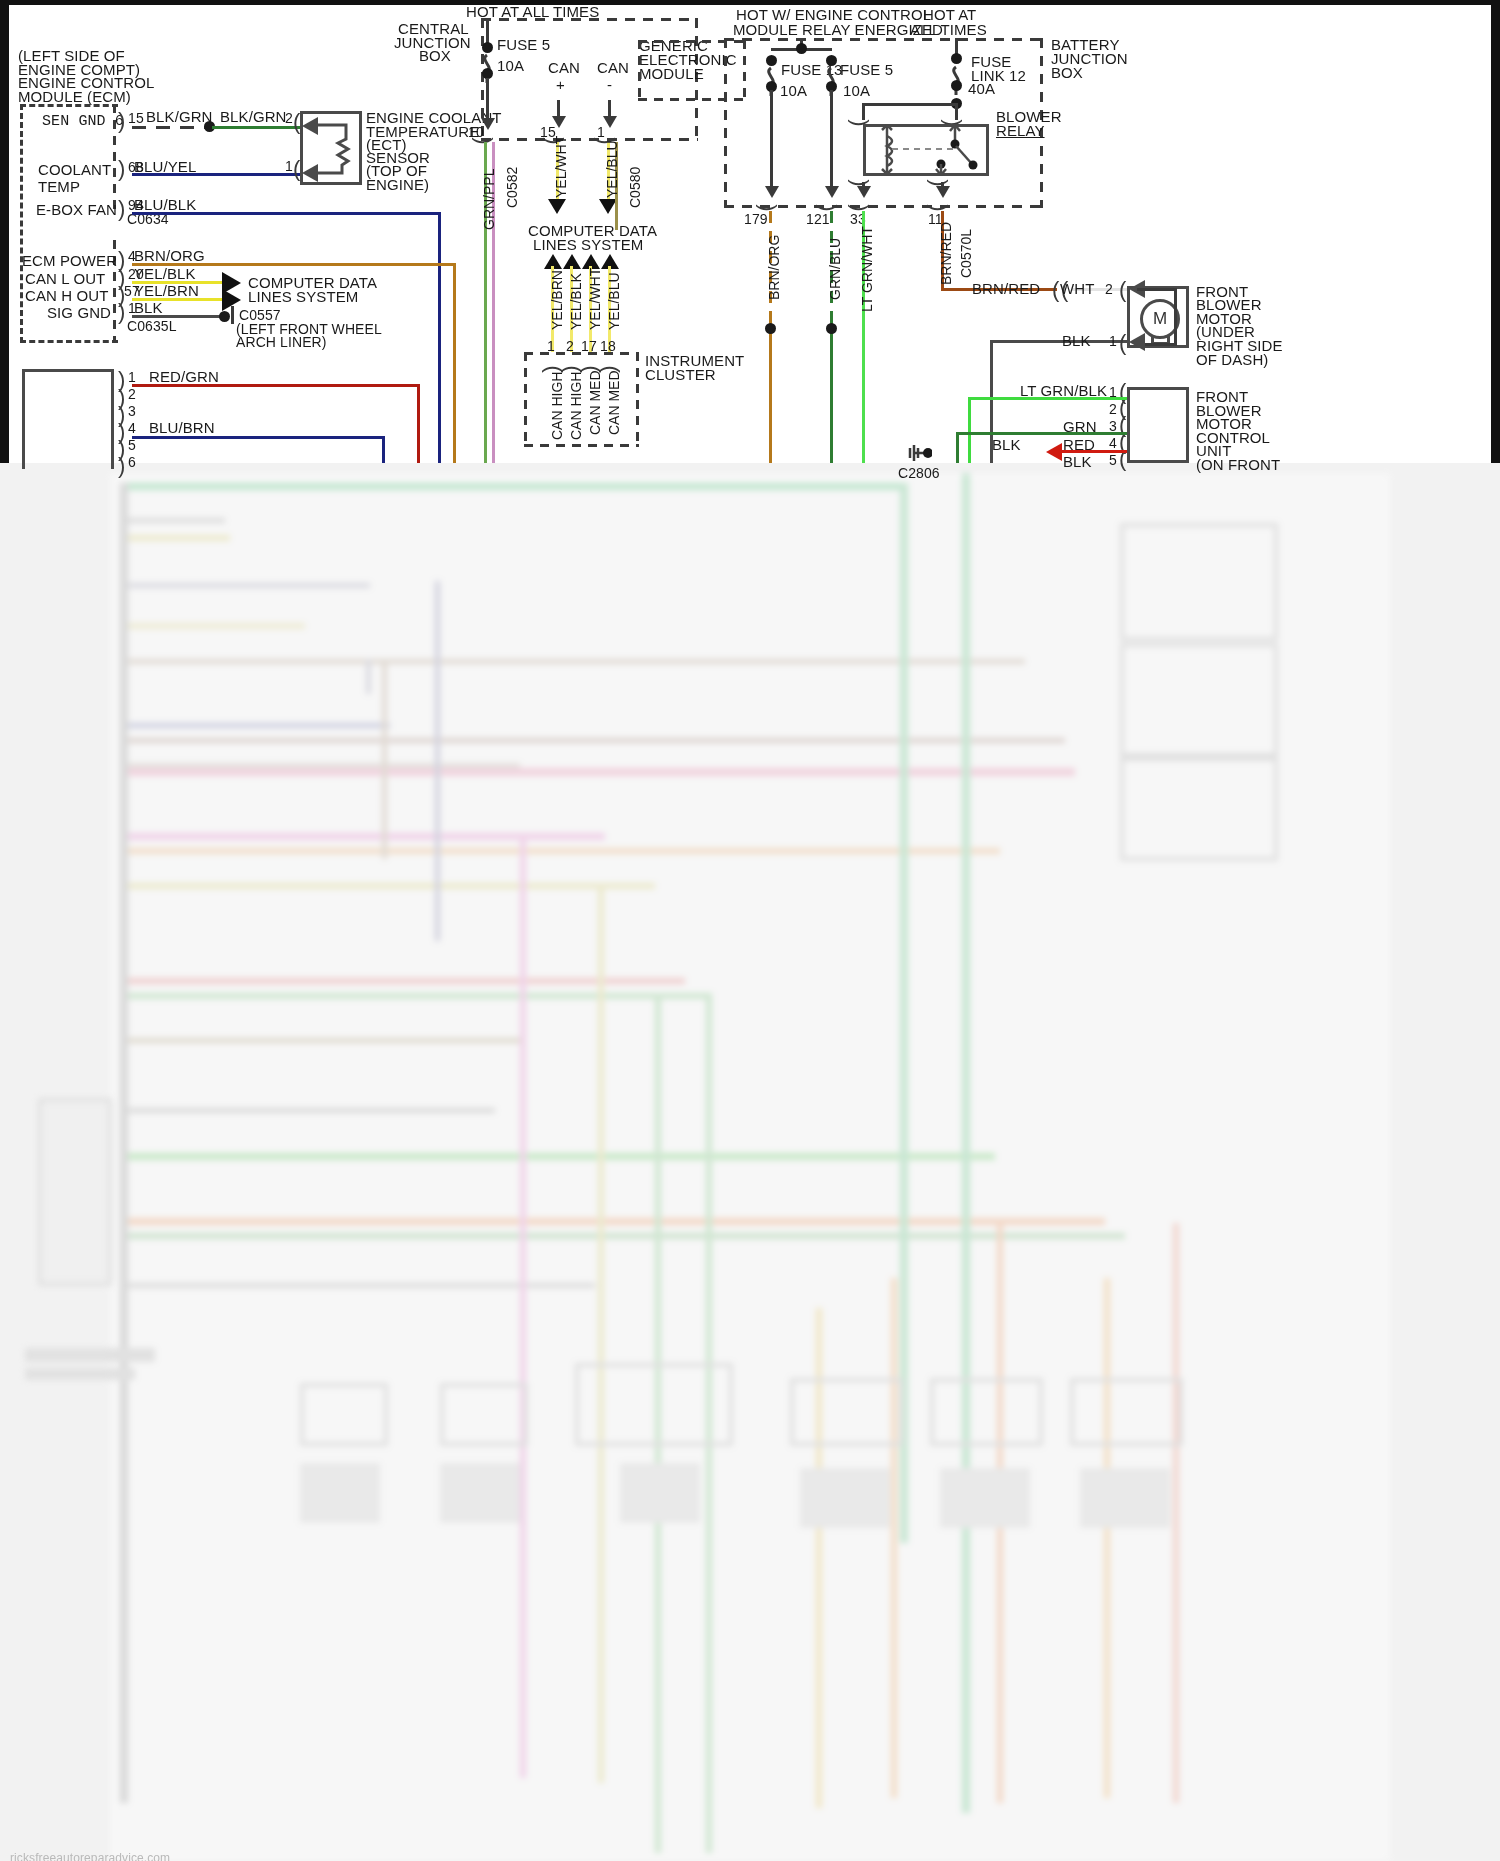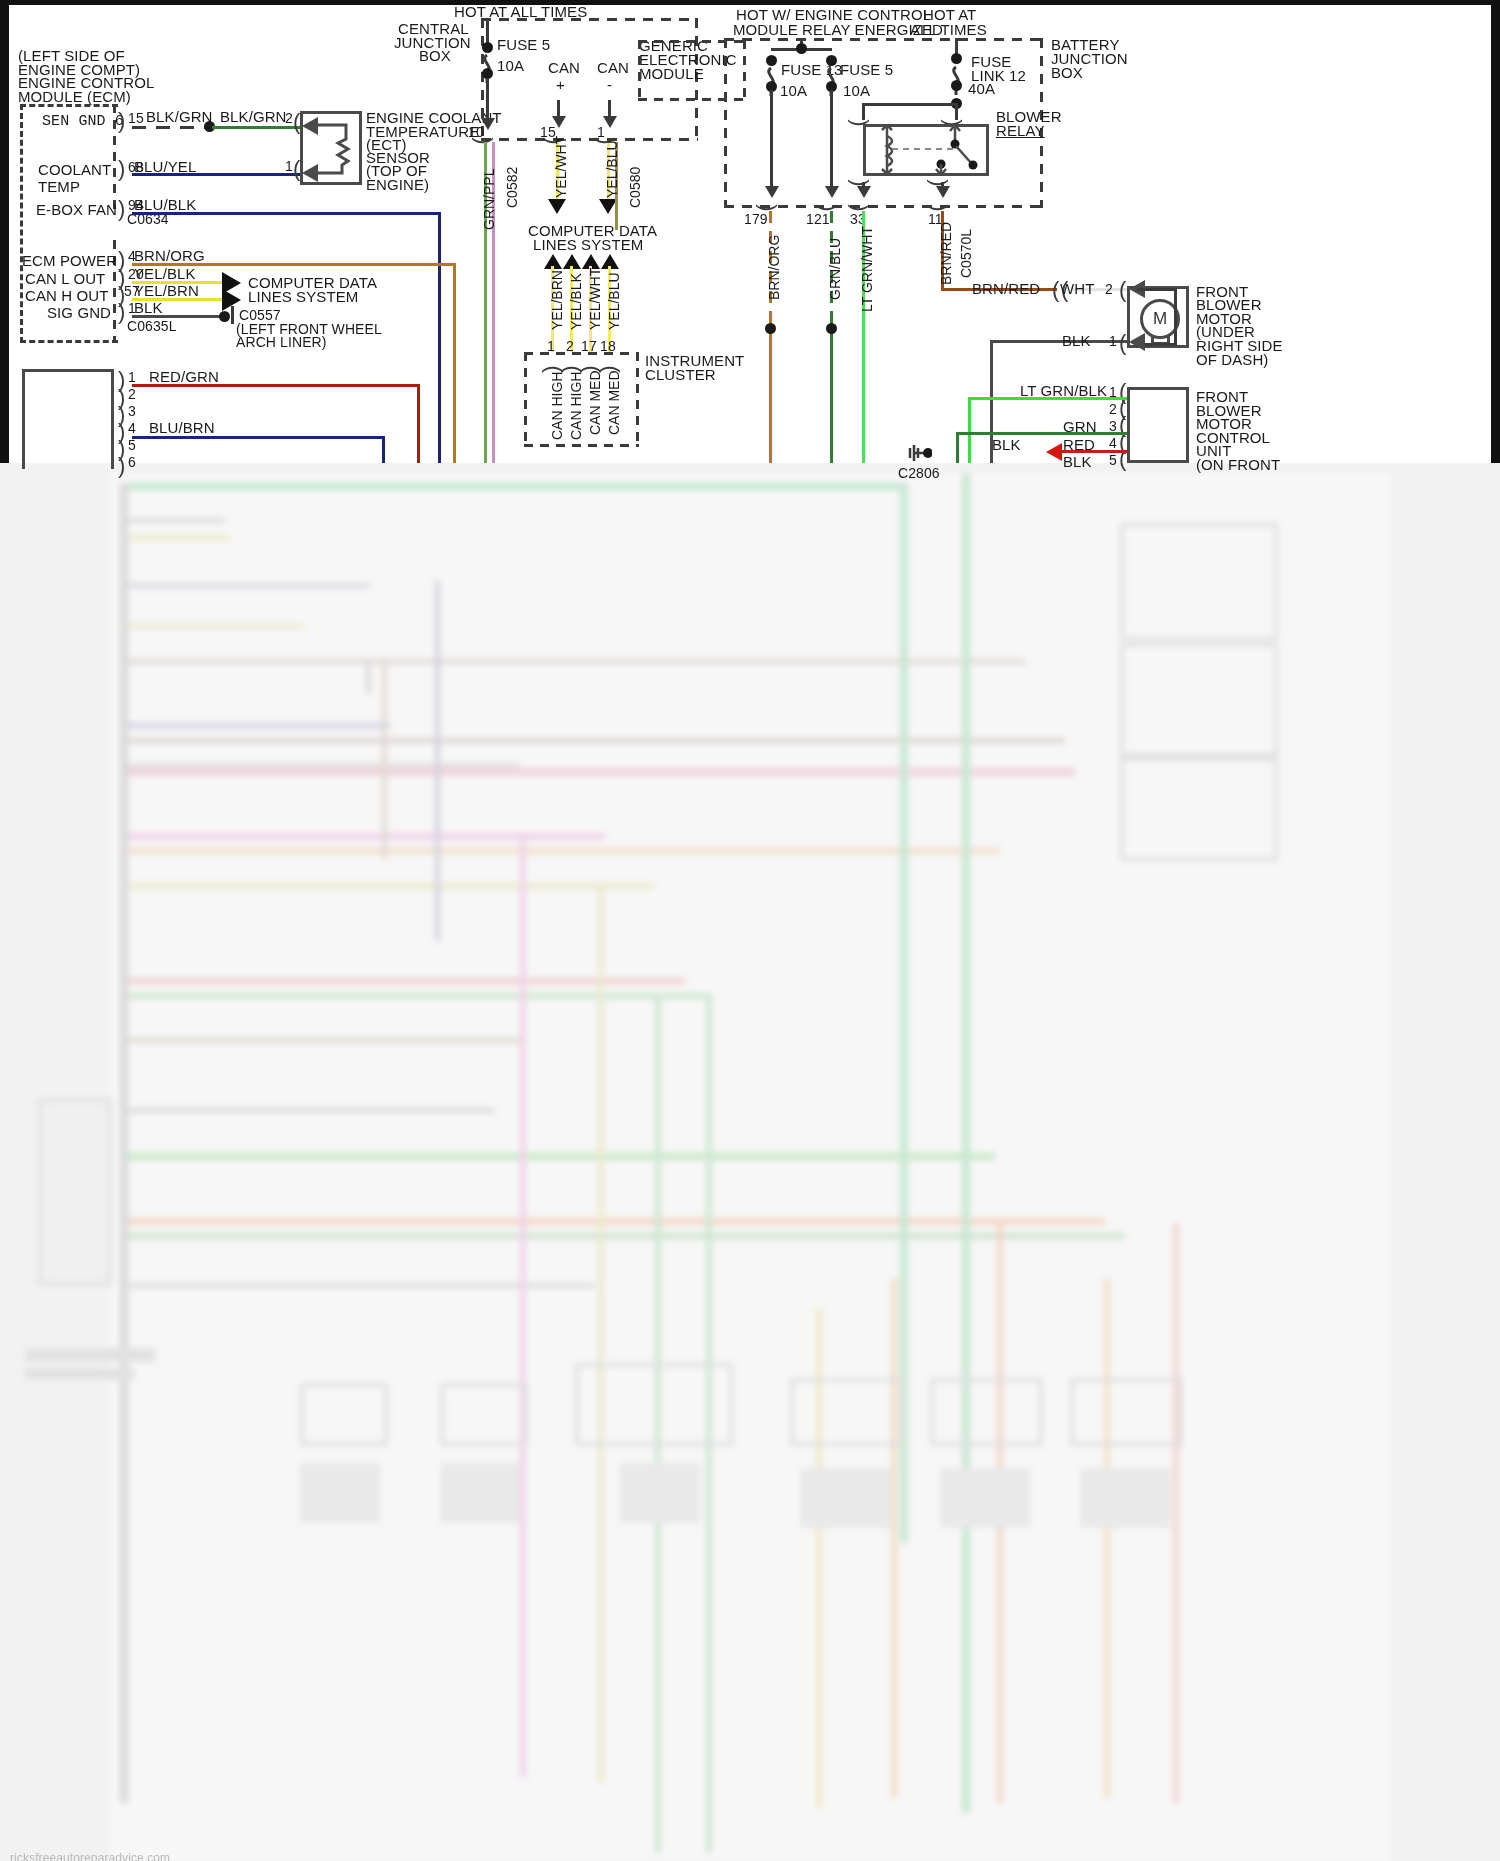--- a/index.html
+++ b/index.html
@@ -237,21 +237,21 @@
   </svg>
   <div>
     <span class="t" style="left:366px;top:109px;">ENGINE COOLANT</span>
     <span class="t" style="left:366px;top:123px;">TEMPERATURE</span>
     <span class="t" style="left:366px;top:136px;">(ECT)</span>
     <span class="t" style="left:366px;top:149px;">SENSOR</span>
     <span class="t" style="left:366px;top:162px;">(TOP OF</span>
     <span class="t" style="left:366px;top:176px;">ENGINE)</span>
   </div>
 
-  <span class="t" style="left:454px;top:3px;">HOT AT ALL TIMES</span>
+  <span class="t" style="left:466px;top:3px;">HOT AT ALL TIMES</span>
   <span class="t" style="left:398px;top:20px;">CENTRAL</span>
   <span class="t" style="left:394px;top:34px;">JUNCTION</span>
   <span class="t" style="left:419px;top:47px;">BOX</span>
   <div class="dash-box" style="left:538px;top:138px;width:160px;height:1px;opacity:0;"></div>
   <div class="dash-box" style="left:538px;top:18px;width:162px;height:123px;opacity:0;"></div>
 
   <div class="line" style="left:481px;top:18px;width:3px;height:123px;background:repeating-linear-gradient(#3a3a3a 0 10px,transparent 10px 18px);"></div>
   <div class="line" style="left:481px;top:18px;width:217px;height:3px;background:repeating-linear-gradient(90deg,#3a3a3a 0 10px,transparent 10px 18px);"></div>
   <div class="line" style="left:481px;top:138px;width:217px;height:3px;background:repeating-linear-gradient(90deg,#3a3a3a 0 10px,transparent 10px 18px);"></div>
   <div class="line" style="left:695px;top:18px;width:3px;height:123px;background:repeating-linear-gradient(#3a3a3a 0 10px,transparent 10px 18px);"></div>

